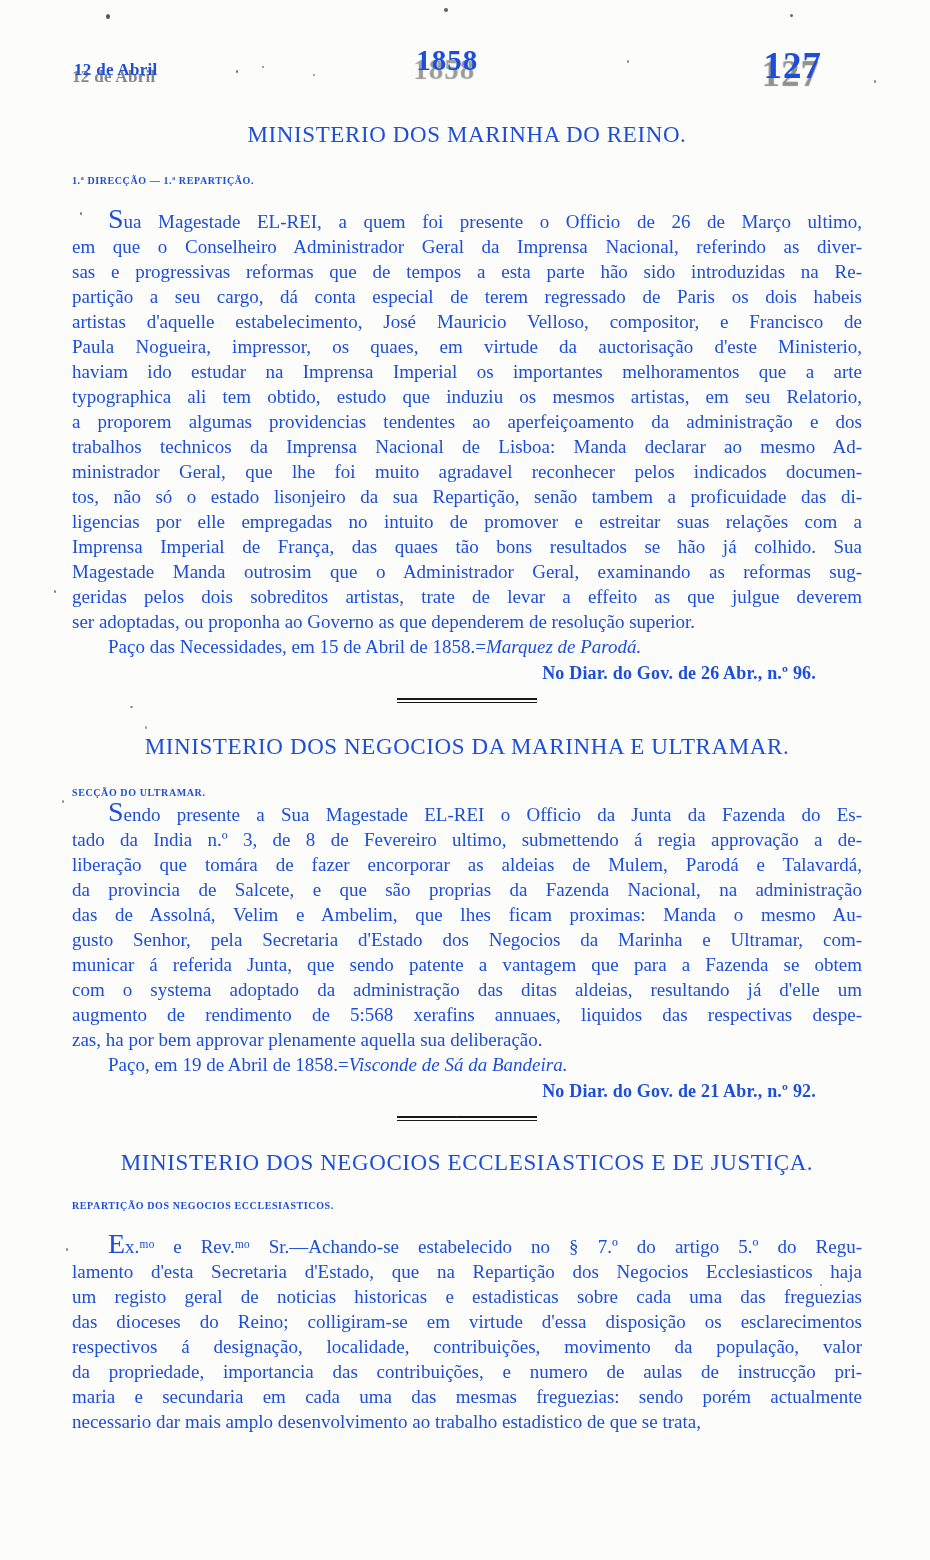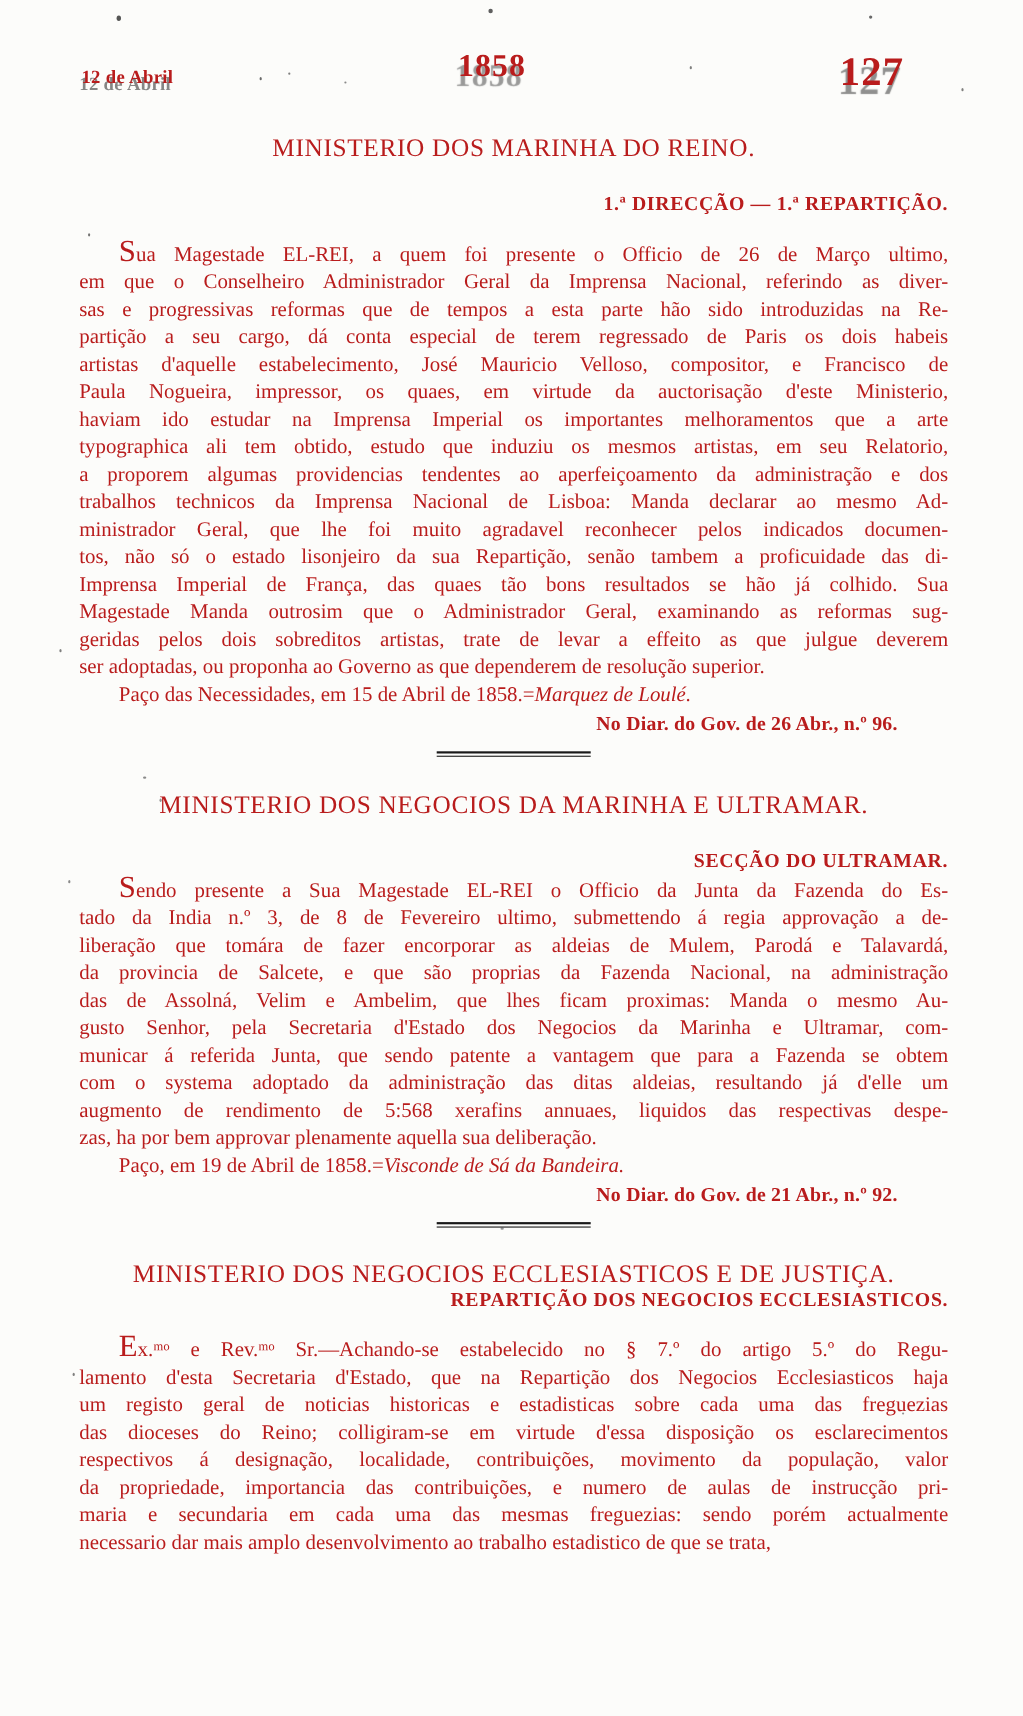--- a/index.html
+++ b/index.html
@@ -1,21 +1,21 @@
 <!DOCTYPE html>
 <html><head>
 <meta charset="utf-8">
 <style>
   html,body { margin:0; padding:0; background:#e9e9e6; }
   .page {
     position: relative;
     width: 930px; height: 1560px;
     margin: 0 auto;
     background: #fcfcfa;
-    color: #b91c1c;
+    color: #1d4ed8;
     font-family: "Liberation Serif", "DejaVu Serif", serif;
     overflow: hidden;
   }
   .content { padding: 50px 68px 0 72px; }
 
   
   .header { position: relative; height: 44px; }
   .header-date {
     position: absolute; left: 2px; top: 10px;
     font-size: 17px; font-weight: bold; letter-spacing: .3px;
@@ -35,26 +35,26 @@
   
   .section-title {
     text-align: center;
     font-size: 23px; letter-spacing: .6px;
     font-weight: normal;
   }
   .s0 .section-title { margin-top: 28px; }
   .s1 .section-title { margin-top: 31px; }
   .s2 .section-title { margin-top: 29px; }
   .section-subtitle {
-    text-align: right;
-    font-size: 18px; font-weight: bold; letter-spacing: .6px;
+    text-align: left;
+    font-size: 10px; font-weight: bold; letter-spacing: .6px;
   }
   .s0 .section-subtitle { margin-top: 27px; }
   .s1 .section-subtitle { margin-top: 27px; }
-  .s2 .section-subtitle { }
+  .s2 .section-subtitle { margin-top: 24px; }
 
   .para { font-size: 19px; line-height: 25px; }
   .s0 .para { margin-top: 19px; }
   .s1 .para { margin-top: 0; }
   .s2 .para { margin-top: 19px; }
   .line { text-align: justify; text-align-last: justify; }
   .line.last { text-align-last: left; }
   .line.first { text-indent: 36px; }
   .line.first::first-letter { font-size: 28px; line-height: 1; }
 
@@ -130,27 +130,28 @@
           <div class="line">sas e progressivas reformas que de tempos a esta parte hão sido introduzidas na Re-</div>
           <div class="line">partição a seu cargo, dá conta especial de terem regressado de Paris os dois habeis</div>
           <div class="line">artistas d'aquelle estabelecimento, José Mauricio Velloso, compositor, e Francisco de</div>
           <div class="line">Paula Nogueira, impressor, os quaes, em virtude da auctorisação d'este Ministerio,</div>
           <div class="line">haviam ido estudar na Imprensa Imperial os importantes melhoramentos que a arte</div>
           <div class="line">typographica ali tem obtido, estudo que induziu os mesmos artistas, em seu Relatorio,</div>
           <div class="line">a proporem algumas providencias tendentes ao aperfeiçoamento da administração e dos</div>
           <div class="line">trabalhos technicos da Imprensa Nacional de Lisboa: Manda declarar ao mesmo Ad-</div>
           <div class="line">ministrador Geral, que lhe foi muito agradavel reconhecer pelos indicados documen-</div>
           <div class="line">tos, não só o estado lisonjeiro da sua Repartição, senão tambem a proficuidade das di-</div>
+          <div class="line">ligencias por elle empregadas no intuito de promover e estreitar suas relações com a</div>
           <div class="line">Imprensa Imperial de França, das quaes tão bons resultados se hão já colhido. Sua</div>
           <div class="line">Magestade Manda outrosim que o Administrador Geral, examinando as reformas sug-</div>
           <div class="line">geridas pelos dois sobreditos artistas, trate de levar a effeito as que julgue deverem</div>
           <div class="line last">ser adoptadas, ou proponha ao Governo as que dependerem de resolução superior.</div>
         </div>
       <div class="signoff">
-        <span>Paço das Necessidades, em 15 de Abril de 1858.=</span><em>Marquez de Loulé.</em>
+        <span>Paço das Necessidades, em 15 de Abril de 1858.=</span><em>Marquez de Parodá.</em>
       </div>
       <div class="citation">No Diar. do Gov. de 26 Abr., n.º 96.</div>
       <div class="divider"></div>
     </div>
 
     <div class="section s1">
       <div class="section-title">MINISTERIO DOS NEGOCIOS DA MARINHA E ULTRAMAR.</div>
       <div class="section-subtitle">SECÇÃO DO ULTRAMAR.</div>
       <div class="para">
           <div class="line first">Sendo presente a Sua Magestade EL-REI o Officio da Junta da Fazenda do Es-</div>

